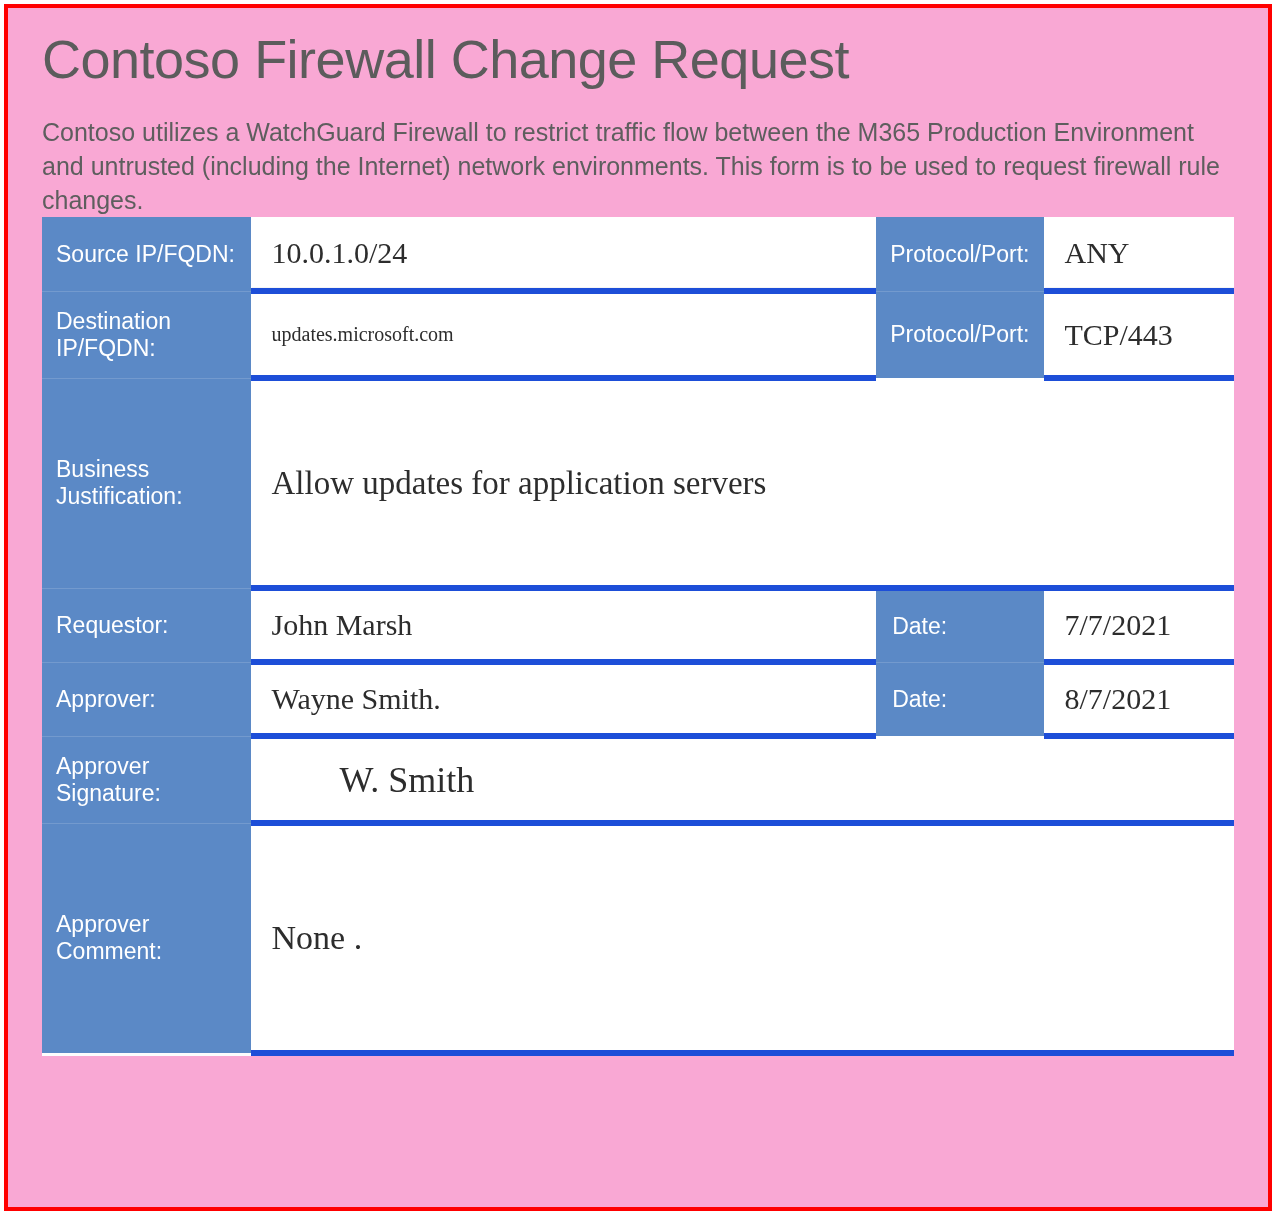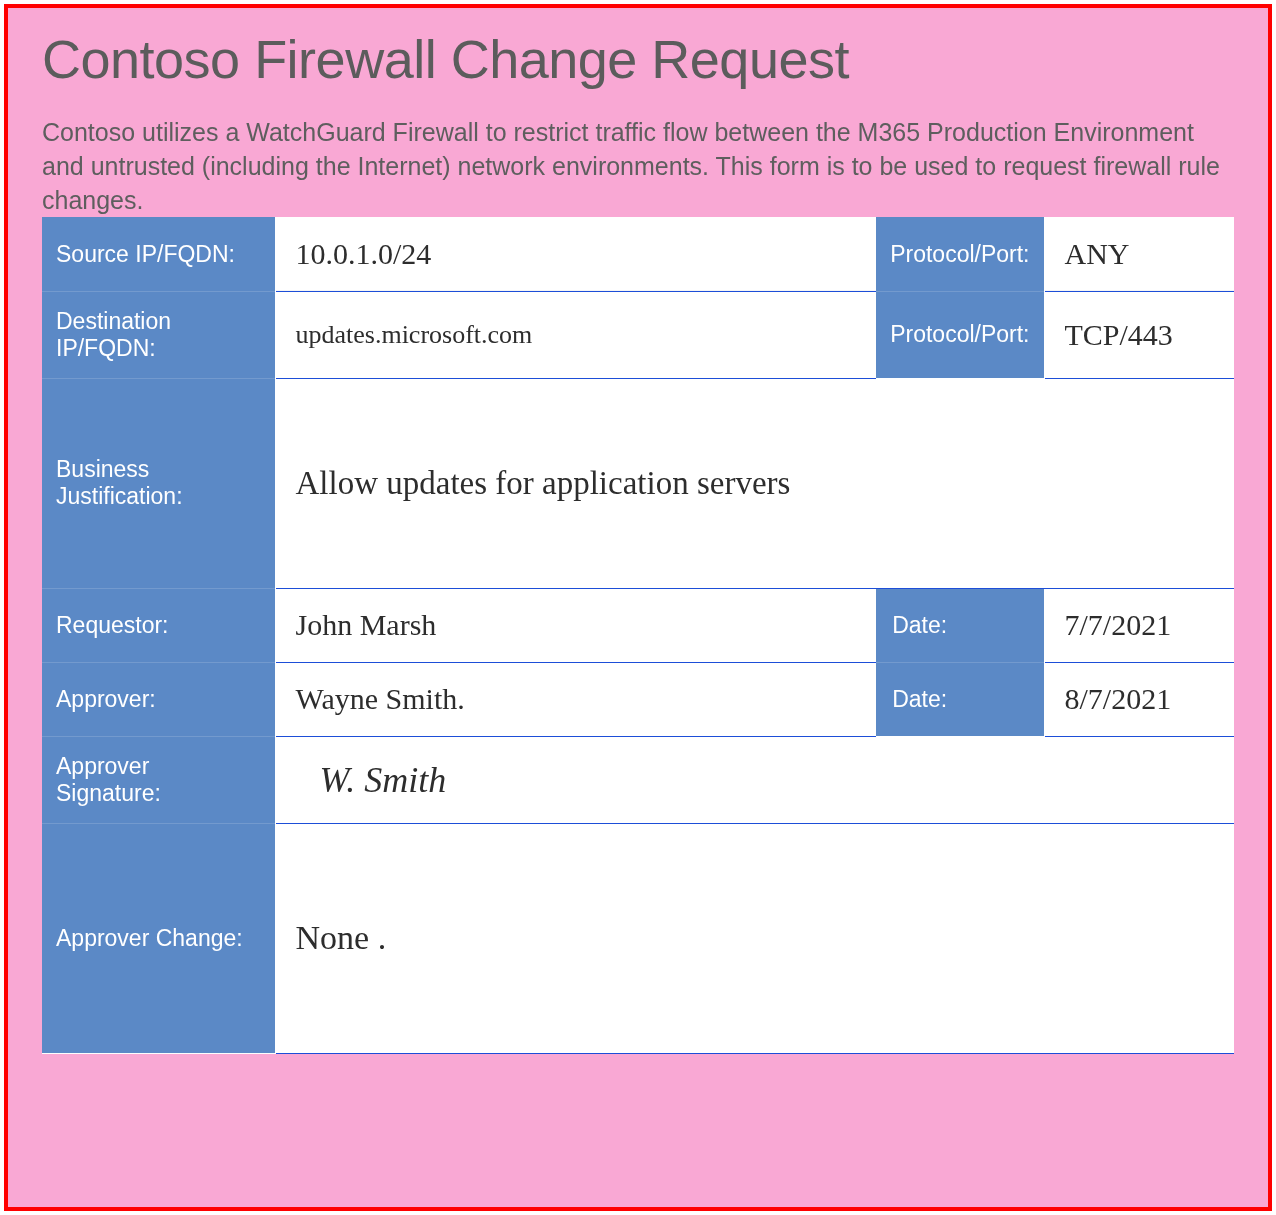--- a/index.html
+++ b/index.html
@@ -43,31 +43,31 @@
     }
     .label-cell {
       background: #5b89c6;
       color: #ffffff;
       font-size: 23px;
       padding: 16px 14px;
       vertical-align: middle;
       border-bottom: 1px solid rgba(255,255,255,0.15);
       border-right: 1px solid rgba(255,255,255,0.0);
     }
-    .label-cell.w1 { width: 233px; }
+    .label-cell.w1 { width: 209px; }
     .label-cell.w2 { width: 160px; }
     .label-cell.w3 { width: 86px; padding-left: 16px; padding-right: 10px;}
     .value-cell {
       background: #ffffff;
       font-family: "Segoe Script", "Comic Sans MS", cursive;
       font-size: 30px;
       color: #2d2d2d;
       padding: 10px 20px;
       vertical-align: middle;
-      border-bottom: 1px solid #1d4ed8;
+      border-bottom: 6px solid #1d4ed8;
     }
     .value-cell.big {
       font-size: 33px;
       padding: 30px 20px;
     }
     .value-cell.tall {
       height: 210px;
     }
     .value-cell.comment {
       height: 230px;
@@ -86,21 +86,21 @@
   <table class="form-table">
     <tbody>
         <tr class="row-short shadow-row">
       <td class="label-cell w1">Source IP/FQDN:</td>
       <td class="value-cell">10.0.1.0/24</td>
       <td class="label-cell w2">Protocol/Port:</td>
       <td class="value-cell" style="width:190px;">ANY</td>
     </tr>
     <tr class="row-short">
       <td class="label-cell w1">Destination IP/FQDN:</td>
-      <td class="value-cell" style="font-size:26px;">updates.microsoft.com</td>
+      <td class="value-cell" style="font-size:20px;">updates.microsoft.com</td>
       <td class="label-cell w2">Protocol/Port:</td>
       <td class="value-cell">TCP/443</td>
     </tr>
     <tr>
       <td class="label-cell w1">Business Justification:</td>
       <td class="value-cell big tall" colspan="3">Allow updates for application servers</td>
     </tr>
     <tr class="row-short">
       <td class="label-cell w1">Requestor:</td>
       <td class="value-cell">John Marsh</td>
@@ -108,21 +108,21 @@
       <td class="value-cell">7/7/2021</td>
     </tr>
     <tr class="row-short">
       <td class="label-cell w1">Approver:</td>
       <td class="value-cell">Wayne Smith.</td>
       <td class="label-cell w3">Date:</td>
       <td class="value-cell">8/7/2021</td>
     </tr>
     <tr class="row-short">
       <td class="label-cell w1">Approver Signature:</td>
-      <td class="value-cell" colspan="3" style="font-size:36px; padding-left:44px;font-style:italic;">W. Smith</td>
+      <td class="value-cell" colspan="3" style="font-size:36px; padding-left:88px;">W. Smith</td>
     </tr>
     <tr>
-      <td class="label-cell w1">Approver Change:</td>
+      <td class="label-cell w1">Approver Comment:</td>
       <td class="value-cell comment" colspan="3">None .</td>
     </tr>
   </tbody>
     </table>
 </div>
 
 </body></html>

